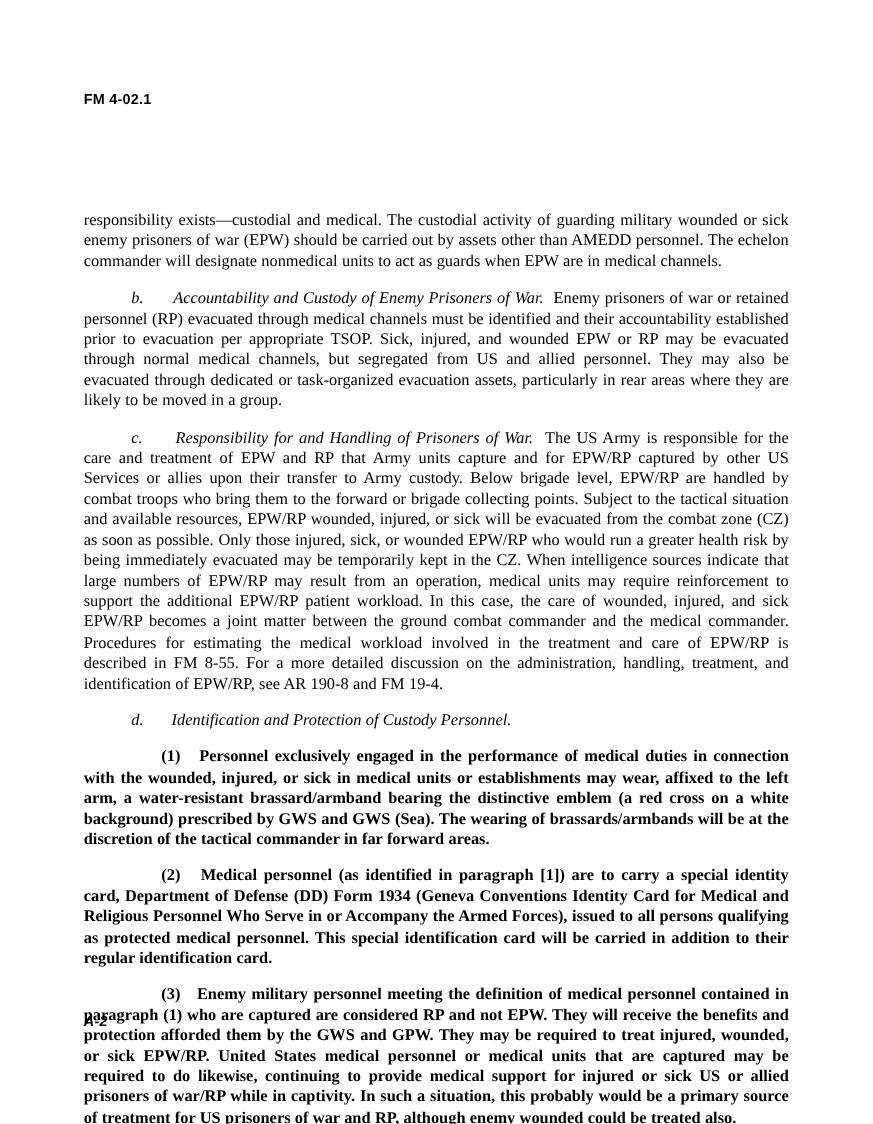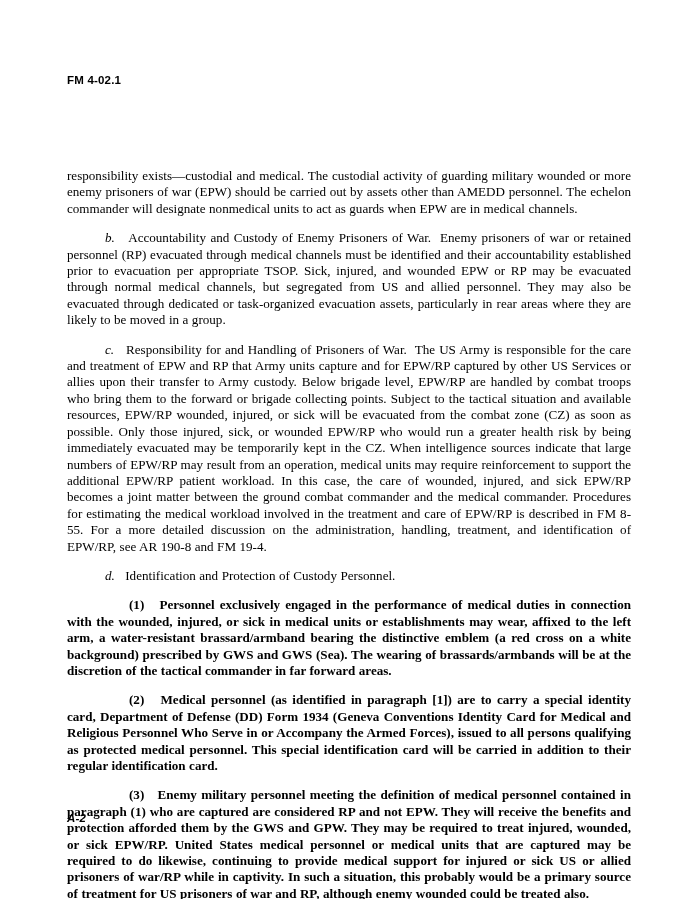--- a/index.html
+++ b/index.html
@@ -58,36 +58,38 @@
     word-spacing: 0.2px;
   }
   p.indent {
     text-indent: 38px;
   }
   p.indent-sub {
     text-indent: 62px;
     font-weight: bold;
   }
   .lbl {
+    font-style: italic;
+    margin-left: 12px;
   }
   .lbl-letter {
     font-style: italic;
   }
 </style>
 </head>
 <body>
 
 <div class="page">
 
   <div class="header">FM 4-02.1</div>
 
   <div class="content">
 
     <p class="para">
-      <span>responsibility exists—custodial and medical.  The custodial activity of guarding military wounded or more enemy prisoners of war (EPW) should be carried out by assets other than AMEDD personnel.  The echelon commander will designate nonmedical units to act as guards when EPW are in medical channels.</span>
+      <span>responsibility exists—custodial and medical.  The custodial activity of guarding military wounded or sick enemy prisoners of war (EPW) should be carried out by assets other than AMEDD personnel.  The echelon commander will designate nonmedical units to act as guards when EPW are in medical channels.</span>
     </p>
 
     <p class="para indent">
       <span class="lbl-letter">b.</span>&nbsp;&nbsp;&nbsp;<span class="lbl">Accountability and Custody of Enemy Prisoners of War.</span>&nbsp;&nbsp;<span>Enemy prisoners of war or retained personnel (RP) evacuated through medical channels must be identified and their accountability established prior to evacuation per appropriate TSOP.  Sick, injured, and wounded EPW or RP may be evacuated through normal medical channels, but segregated from US and allied personnel.  They may also be evacuated through dedicated or task-organized evacuation assets, particularly in rear areas where they are likely to be moved in a group.</span>
     </p>
 
     <p class="para indent">
       <span class="lbl-letter">c.</span>&nbsp;&nbsp;&nbsp;<span class="lbl">Responsibility for and Handling of Prisoners of War.</span>&nbsp;&nbsp;<span>The US Army is responsible for the care and treatment of EPW and RP that Army units capture and for EPW/RP captured by other US Services or allies upon their transfer to Army custody.  Below brigade level, EPW/RP are handled by combat troops who bring them to the forward or brigade collecting points.  Subject to the tactical situation and available resources, EPW/RP wounded, injured, or sick will be evacuated from the combat zone (CZ) as soon as possible.  Only those injured, sick, or wounded EPW/RP who would run a greater health risk by being immediately evacuated may be temporarily kept in the CZ.  When intelligence sources indicate that large numbers of EPW/RP may result from an operation, medical units may require reinforcement to support the additional EPW/RP patient workload.  In this case, the care of wounded, injured, and sick EPW/RP becomes a joint matter between the ground combat commander and the medical commander.  Procedures for estimating the medical workload involved in the treatment and care of EPW/RP is described in FM 8-55.  For a more detailed discussion on the administration, handling, treatment, and identification of EPW/RP, see AR 190-8 and FM 19-4.</span>
     </p>
 

